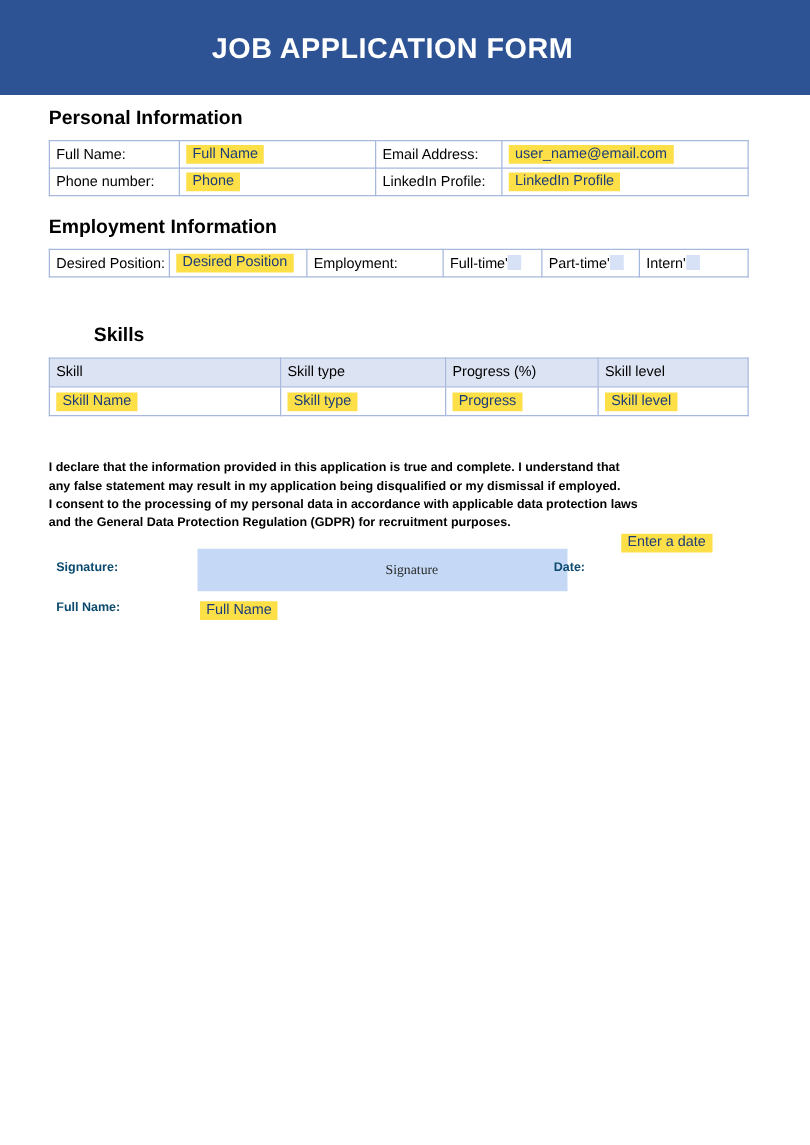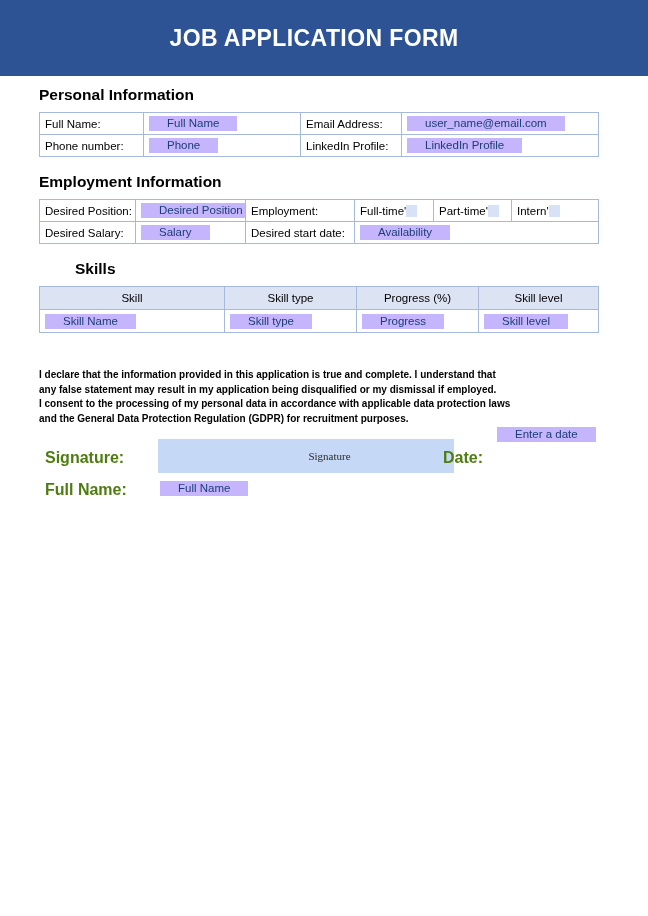--- a/index.html
+++ b/index.html
@@ -74,67 +74,67 @@
   }
   #t-personal   { top: 112px; }
   #t-employment { top: 199px; }
   #t-skills     { top: 286px; }
 
   
   .lbl { color: #000000; }
 
   
   .ph {
-    background: #c4b5fd;
+    background: #fde047;
     color: #1d3c78;
-    padding: 1px 18px;
+    padding: 1px 5px;
     display: inline-block;
     line-height: 13px;
   }
 
   
   .tickbox {
     display: inline-block;
     width: 11px;
     height: 12px;
     background: #d7e2f7;
     vertical-align: -2px;
   }
   .quote {
     font-size: 11.5px;
     color: #000000;
   }
 
   
   #t-skills thead th {
     background: #dce3f3;
-    text-align: center;
+    text-align: left;
     height: 22px;
     color: #000000;
   }
   #t-skills tbody td { height: 22px; }
 
   
   .declaration {
     position: absolute;
     left: 39px;
     top: 368px;
     width: 570px;
     font-size: 10px;
     font-weight: bold;
     line-height: 14.6px;
     color: #000000;
   }
 
   
   .sig-label {
     position: absolute;
-    font-size: 16px;
-    font-weight: bold;
-    color: #4d7c0f;
+    font-size: 10px;
+    font-weight: bold;
+    color: #0c4a6e;
     white-space: nowrap;
   }
   #lbl-signature { left: 45px; top: 449px; }
   #lbl-date      { left: 443px; top: 449px; }
   #lbl-fullname  { left: 45px; top: 481px; }
 
   .sig-box {
     position: absolute;
     left: 158px;
     top: 439px;
@@ -217,30 +217,20 @@
       <td>
         <span>Full-time</span><span class="quote">'</span><span class="tickbox"></span>
       </td>
       <td>
         <span>Part-time</span><span class="quote">'</span><span class="tickbox"></span>
       </td>
       <td>
         <span>Intern</span><span class="quote">'</span><span class="tickbox"></span>
       </td>
     </tr>
-    <tr>
-      <td class="lbl">Desired Salary:</td>
-      <td>
-        <span class="ph">Salary</span>
-      </td>
-      <td class="lbl">Desired start date:</td>
-      <td colspan="3">
-        <span class="ph">Availability</span>
-      </td>
-    </tr>
   </tbody>
 </table>
 
 <div class="section-heading" id="h-skills">Skills</div>
 
 <table class="ftable" id="t-skills">
   <colgroup>
     <col style="width:185px">
       <col style="width:132px">
     <col style="width:122px">

